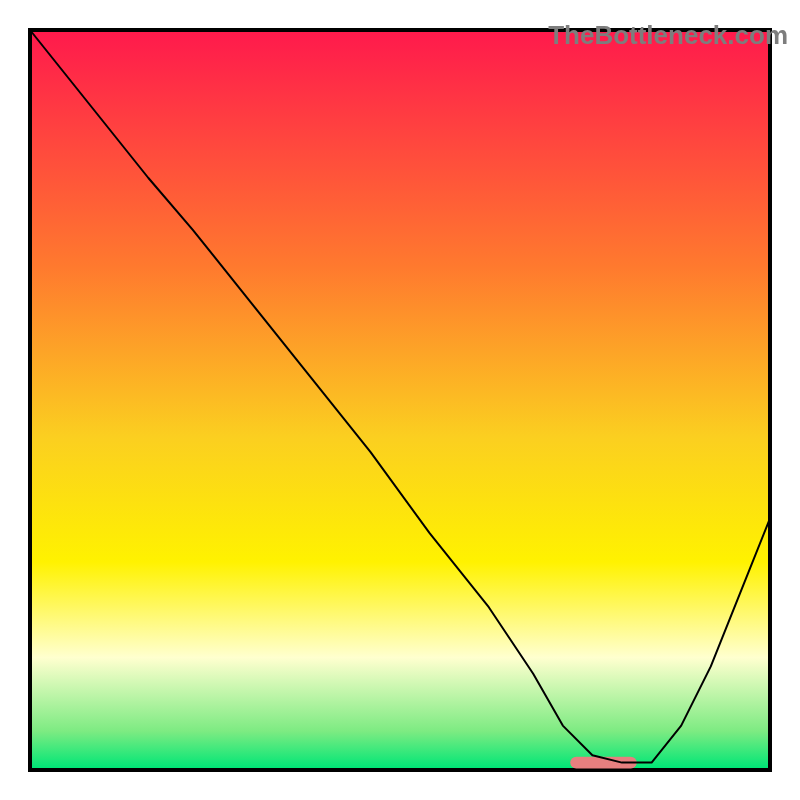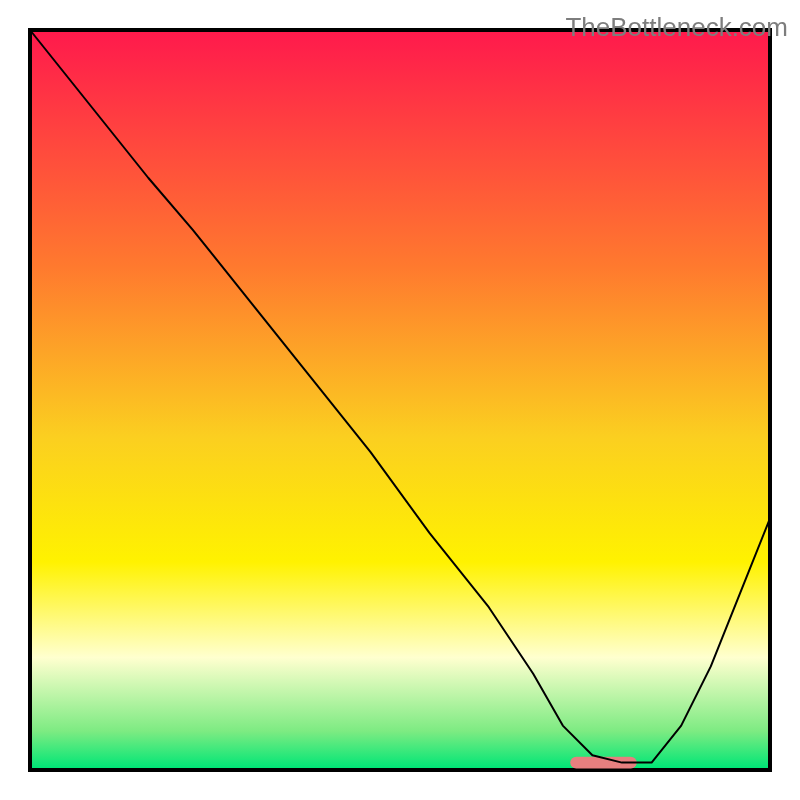--- a/index.html
+++ b/index.html
@@ -15,25 +15,25 @@
     width: 800px;
     height: 800px;
   }
   svg.chart {
     position: absolute;
     top: 0;
     left: 0;
   }
   .watermark {
     position: absolute;
-    top: 12px;
+    top: 20px;
     right: 12px;
     font-family: Arial, Helvetica, sans-serif;
     font-size: 26px;
-    font-weight: 400;
+    font-weight: 700;
     color: #7d7d7d;
   }
 </style>
 </head>
 <body>
 
 <div class="wrap">
   <svg class="chart" width="800" height="800" viewBox="0 0 800 800">
     <defs>
       <linearGradient id="bg-grad" x1="0" y1="0" x2="0" y2="1">

